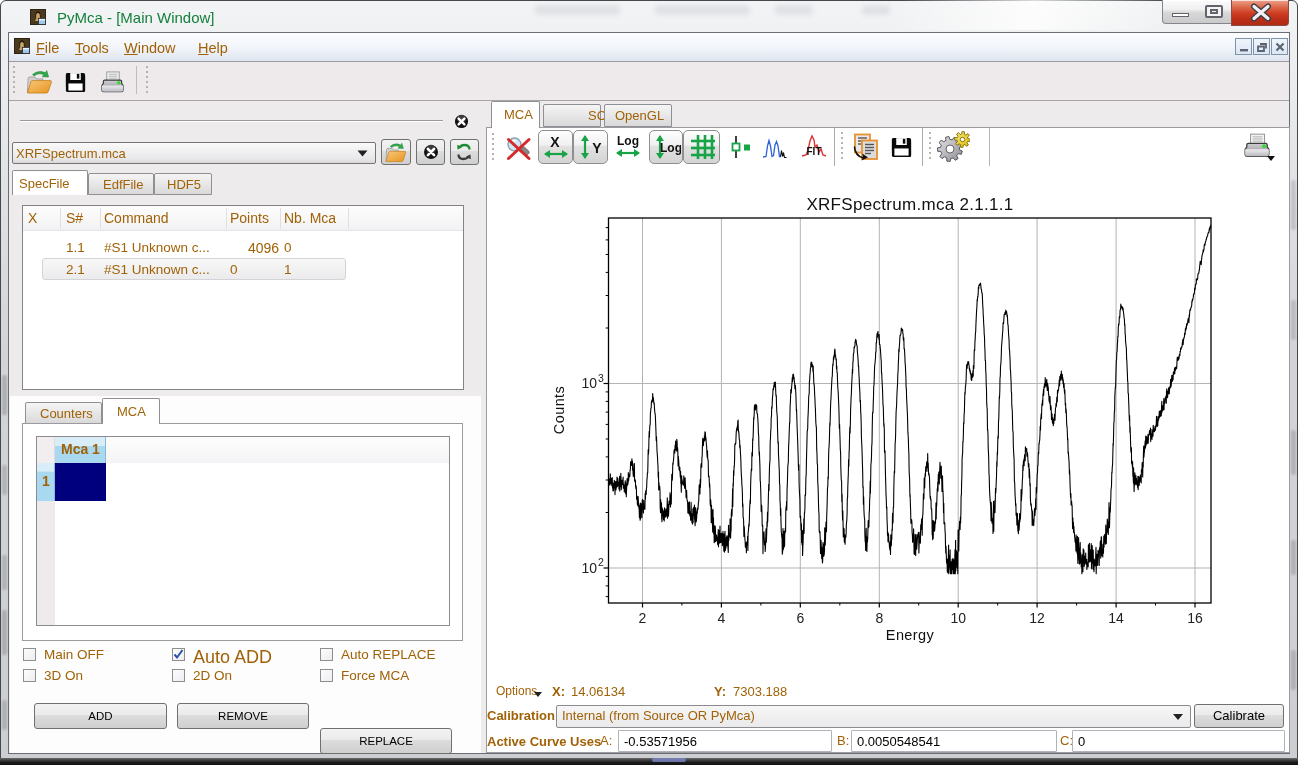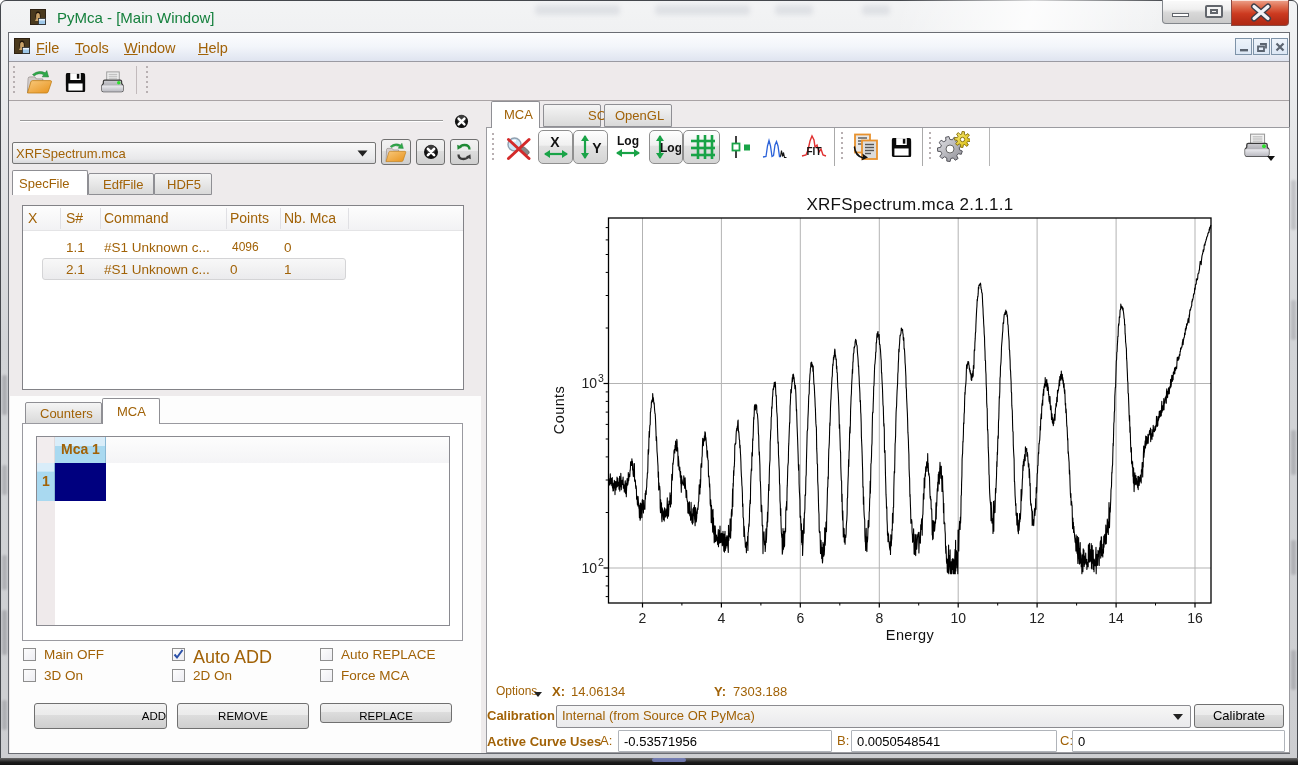--- a/index.html
+++ b/index.html
@@ -167,21 +167,21 @@
 <div class="abs" style="left:226px;top:208px;width:1px;height:21px;background:#e0e0e4"></div>
 <div class="abs" style="left:280px;top:208px;width:1px;height:21px;background:#e0e0e4"></div>
 <div class="abs" style="left:348px;top:208px;width:1px;height:21px;background:#e0e0e4"></div>
 <div class="t" style="left:28px;top:210px;font-size:14px">X</div>
 <div class="t" style="left:66px;top:210px;font-size:14px">S#</div>
 <div class="t" style="left:104px;top:210px;font-size:14px">Command</div>
 <div class="t" style="left:230px;top:210px;font-size:14px">Points</div>
 <div class="t" style="left:284px;top:210px;font-size:14px">Nb. Mca</div>
 <div class="t" style="left:66px;top:240px;font-size:13.5px">1.1</div>
 <div class="t" style="left:104px;top:240px;font-size:13.5px">#S1 Unknown c...</div>
-<div class="t" style="left:232px;top:240px;font-size:12px">4096</div>
+<div class="t" style="left:248px;top:240px;font-size:14px">4096</div>
 <div class="t" style="left:284px;top:240px;font-size:13.5px">0</div>
 <div class="abs" style="left:42px;top:258px;width:304px;height:22px;border:1px solid #d4d4d6;border-radius:3px;background:linear-gradient(#f8f8f8,#ebebed)"></div>
 <div class="t" style="left:66px;top:262px;font-size:13.5px">2.1</div>
 <div class="t" style="left:104px;top:262px;font-size:13.5px">#S1 Unknown c...</div>
 <div class="t" style="left:230px;top:262px;font-size:13.5px">0</div>
 <div class="t" style="left:284px;top:262px;font-size:13.5px">1</div>
 <div class="abs tabun" style="left:25px;top:402px;width:77px;height:22px"></div>
 <div class="t" style="left:40px;top:406px;font-size:13px">Counters</div>
 <div class="abs" style="left:22px;top:423px;width:441px;height:218px;background:#fff;border:1px solid #9a9aa0"></div>
 <div class="abs tabsel" style="left:102px;top:398px;width:58px;height:26px"></div>
@@ -203,23 +203,23 @@
   </svg>
 <div class="t" style="left:193px;top:647px;font-size:18px">Auto ADD</div>
 <div class="cb" style="left:320px;top:648px"></div>
 <div class="t" style="left:341px;top:647px;font-size:13.5px">Auto REPLACE</div>
 <div class="cb" style="left:23px;top:669px"></div>
 <div class="t" style="left:44px;top:668px;font-size:13.5px">3D On</div>
 <div class="cb" style="left:172px;top:669px"></div>
 <div class="t" style="left:193px;top:668px;font-size:13.5px">2D On</div>
 <div class="cb" style="left:320px;top:669px"></div>
 <div class="t" style="left:341px;top:668px;font-size:13.5px">Force MCA</div>
-<div class="abs btn7" style="left:34px;top:703px;width:133px;height:26px;text-align:right;font-size:11.5px;line-height:24px">ADD</div>
+<div class="abs btn7" style="left:34px;top:703px;width:133px;height:26px;text-align:center;font-size:11.5px;line-height:24px">ADD</div>
 <div class="abs btn7" style="left:177px;top:703px;width:132px;height:26px;text-align:center;font-size:11.5px;line-height:24px">REMOVE</div>
-<div class="abs btn7" style="left:320px;top:703px;width:132px;height:20px;text-align:center;font-size:11.5px;line-height:24px">REPLACE</div>
+<div class="abs btn7" style="left:320px;top:728px;width:132px;height:26px;text-align:center;font-size:11.5px;line-height:24px">REPLACE</div>
 <div class="abs" style="left:486px;top:127px;width:804px;height:626px;background:#fff;border:1px solid #9b9ba0"></div>
 <div class="abs tabun" style="left:543px;top:104px;width:58px;height:23px"></div>
 <div class="t" style="left:588px;top:108px;font-size:13px">SCAN</div>
 <div class="abs tabun" style="left:604px;top:104px;width:68px;height:23px"></div>
 <div class="t" style="left:615px;top:108px;font-size:13px">OpenGL</div>
 <div class="abs tabsel" style="left:491px;top:101px;width:49px;height:27px"></div>
 <div class="t" style="left:504px;top:107px;font-size:13px">MCA</div>
 <div class="abs" style="left:492px;top:133px;width:2px;height:30px;background:repeating-linear-gradient(#b8b0b2 0 2px,transparent 2px 5px)"></div>
 <div class="abs" style="left:505px;top:136px"><svg width="28" height="26" viewBox="0 0 28 26">
       <circle cx="9.5" cy="8.5" r="6.5" fill="#cfe6f5" stroke="#90a0b0" stroke-width="1.4"></circle>

